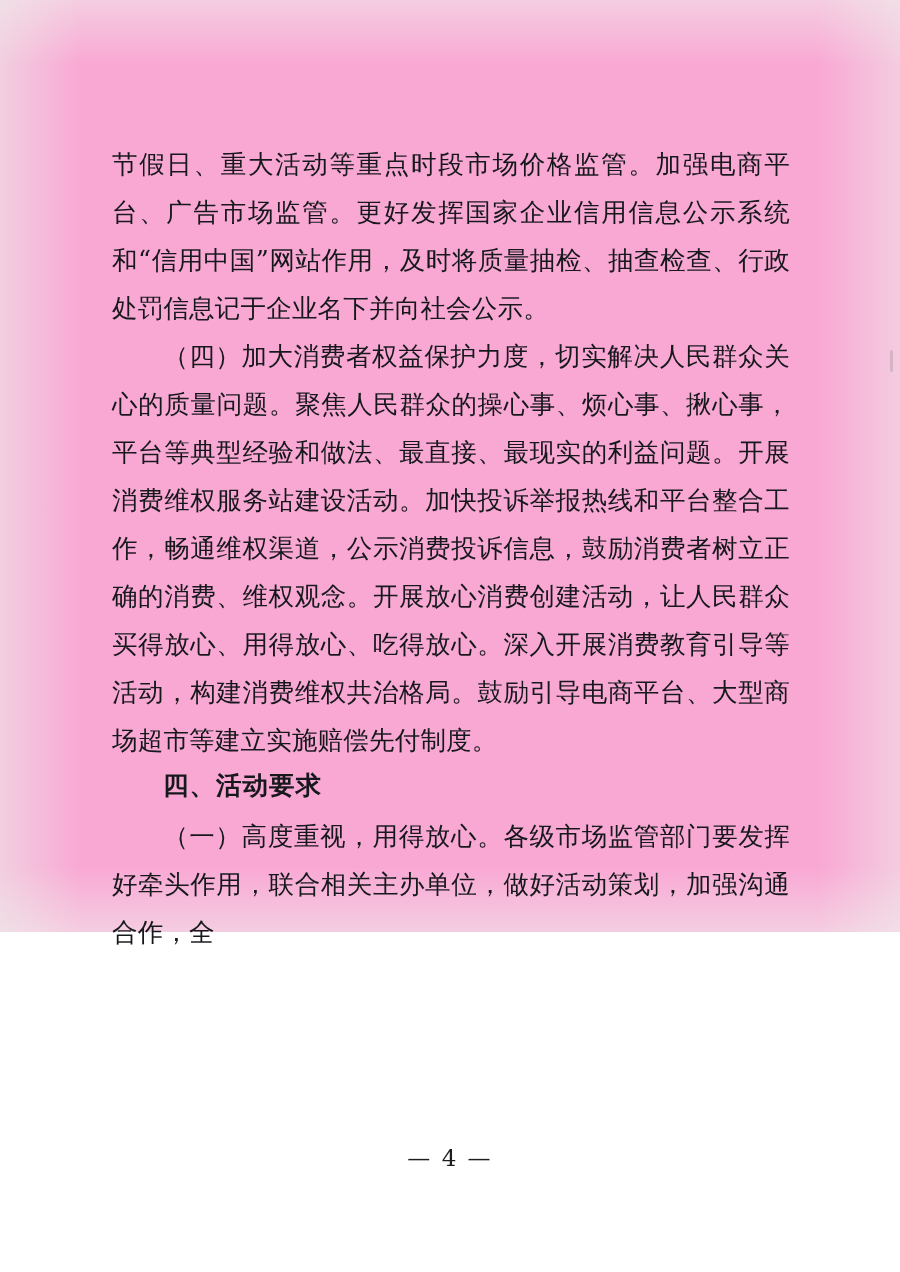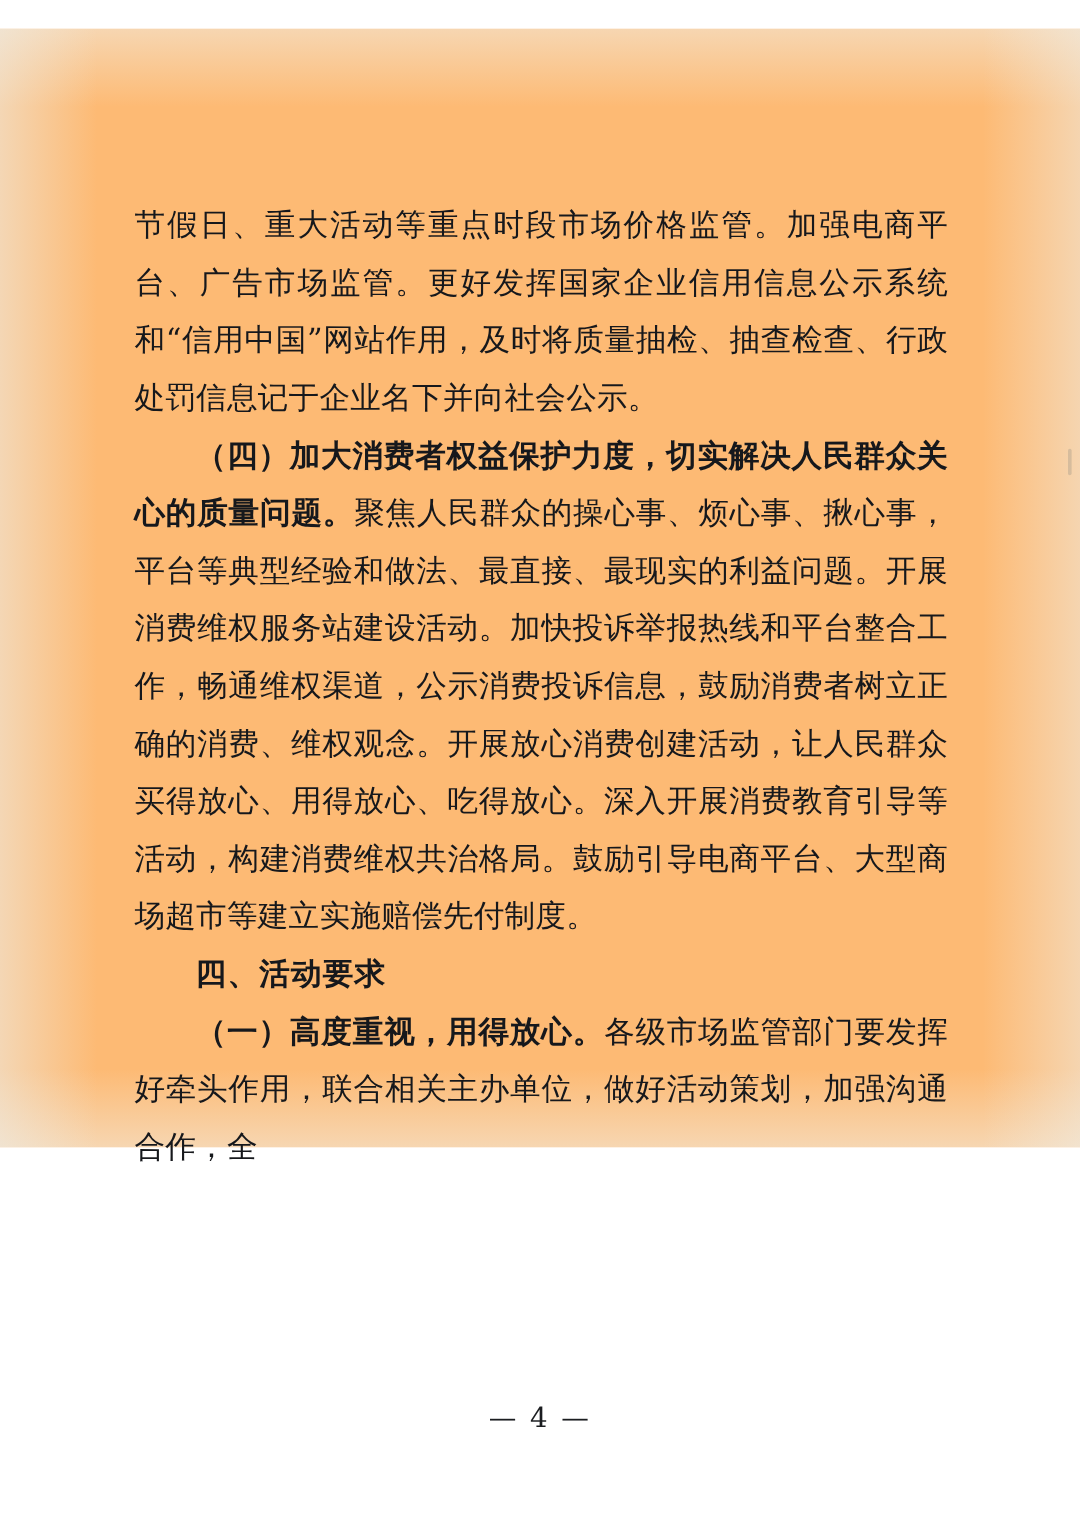--- a/index.html
+++ b/index.html
@@ -10,23 +10,22 @@
     width: 900px;
     height: 1272px;
     background: #ffffff;
     font-family: "DejaVu Serif", serif;
     overflow: hidden;
   }
   .page {
     position: relative;
     width: 900px;
     height: 932px;
-    background: #fdba74;
+    background: #f9a8d4;
     box-sizing: border-box;
-    margin-top: 24px;
   }
   
   .page::before {
     content: "";
     position: absolute;
     inset: 0;
     background:
       linear-gradient(90deg, rgba(236,238,234,0.55) 0%, rgba(255,255,255,0) 9%, rgba(255,255,255,0) 91%, rgba(238,240,236,0.5) 100%),
       linear-gradient(180deg, rgba(240,242,238,0.5) 0%, rgba(255,255,255,0) 7%, rgba(255,255,255,0) 93%, rgba(240,242,238,0.5) 100%);
     pointer-events: none;
@@ -44,27 +43,27 @@
     color: #16181c;
     text-align: justify;
     text-justify: inter-ideograph;
     letter-spacing: 0.2px;
     font-family: "DejaVu Serif", serif;
   }
   p.indent {
     text-indent: 2em;
   }
   .lead {
-    font-weight: bold;
+    font-weight: normal;
     font-family: "DejaVu Sans", sans-serif;
     letter-spacing: 0.3px;
   }
   .section-head {
     font-weight: bold;
-    font-family: Liberation Serif, serif;
+    font-family: Liberation Mono, monospace;
     letter-spacing: 1px;
   }
   .blk {
     margin-top: 0;
   }
   .page-number {
     position: absolute;
     left: 0;
     right: 0;
     top: 1145px;

